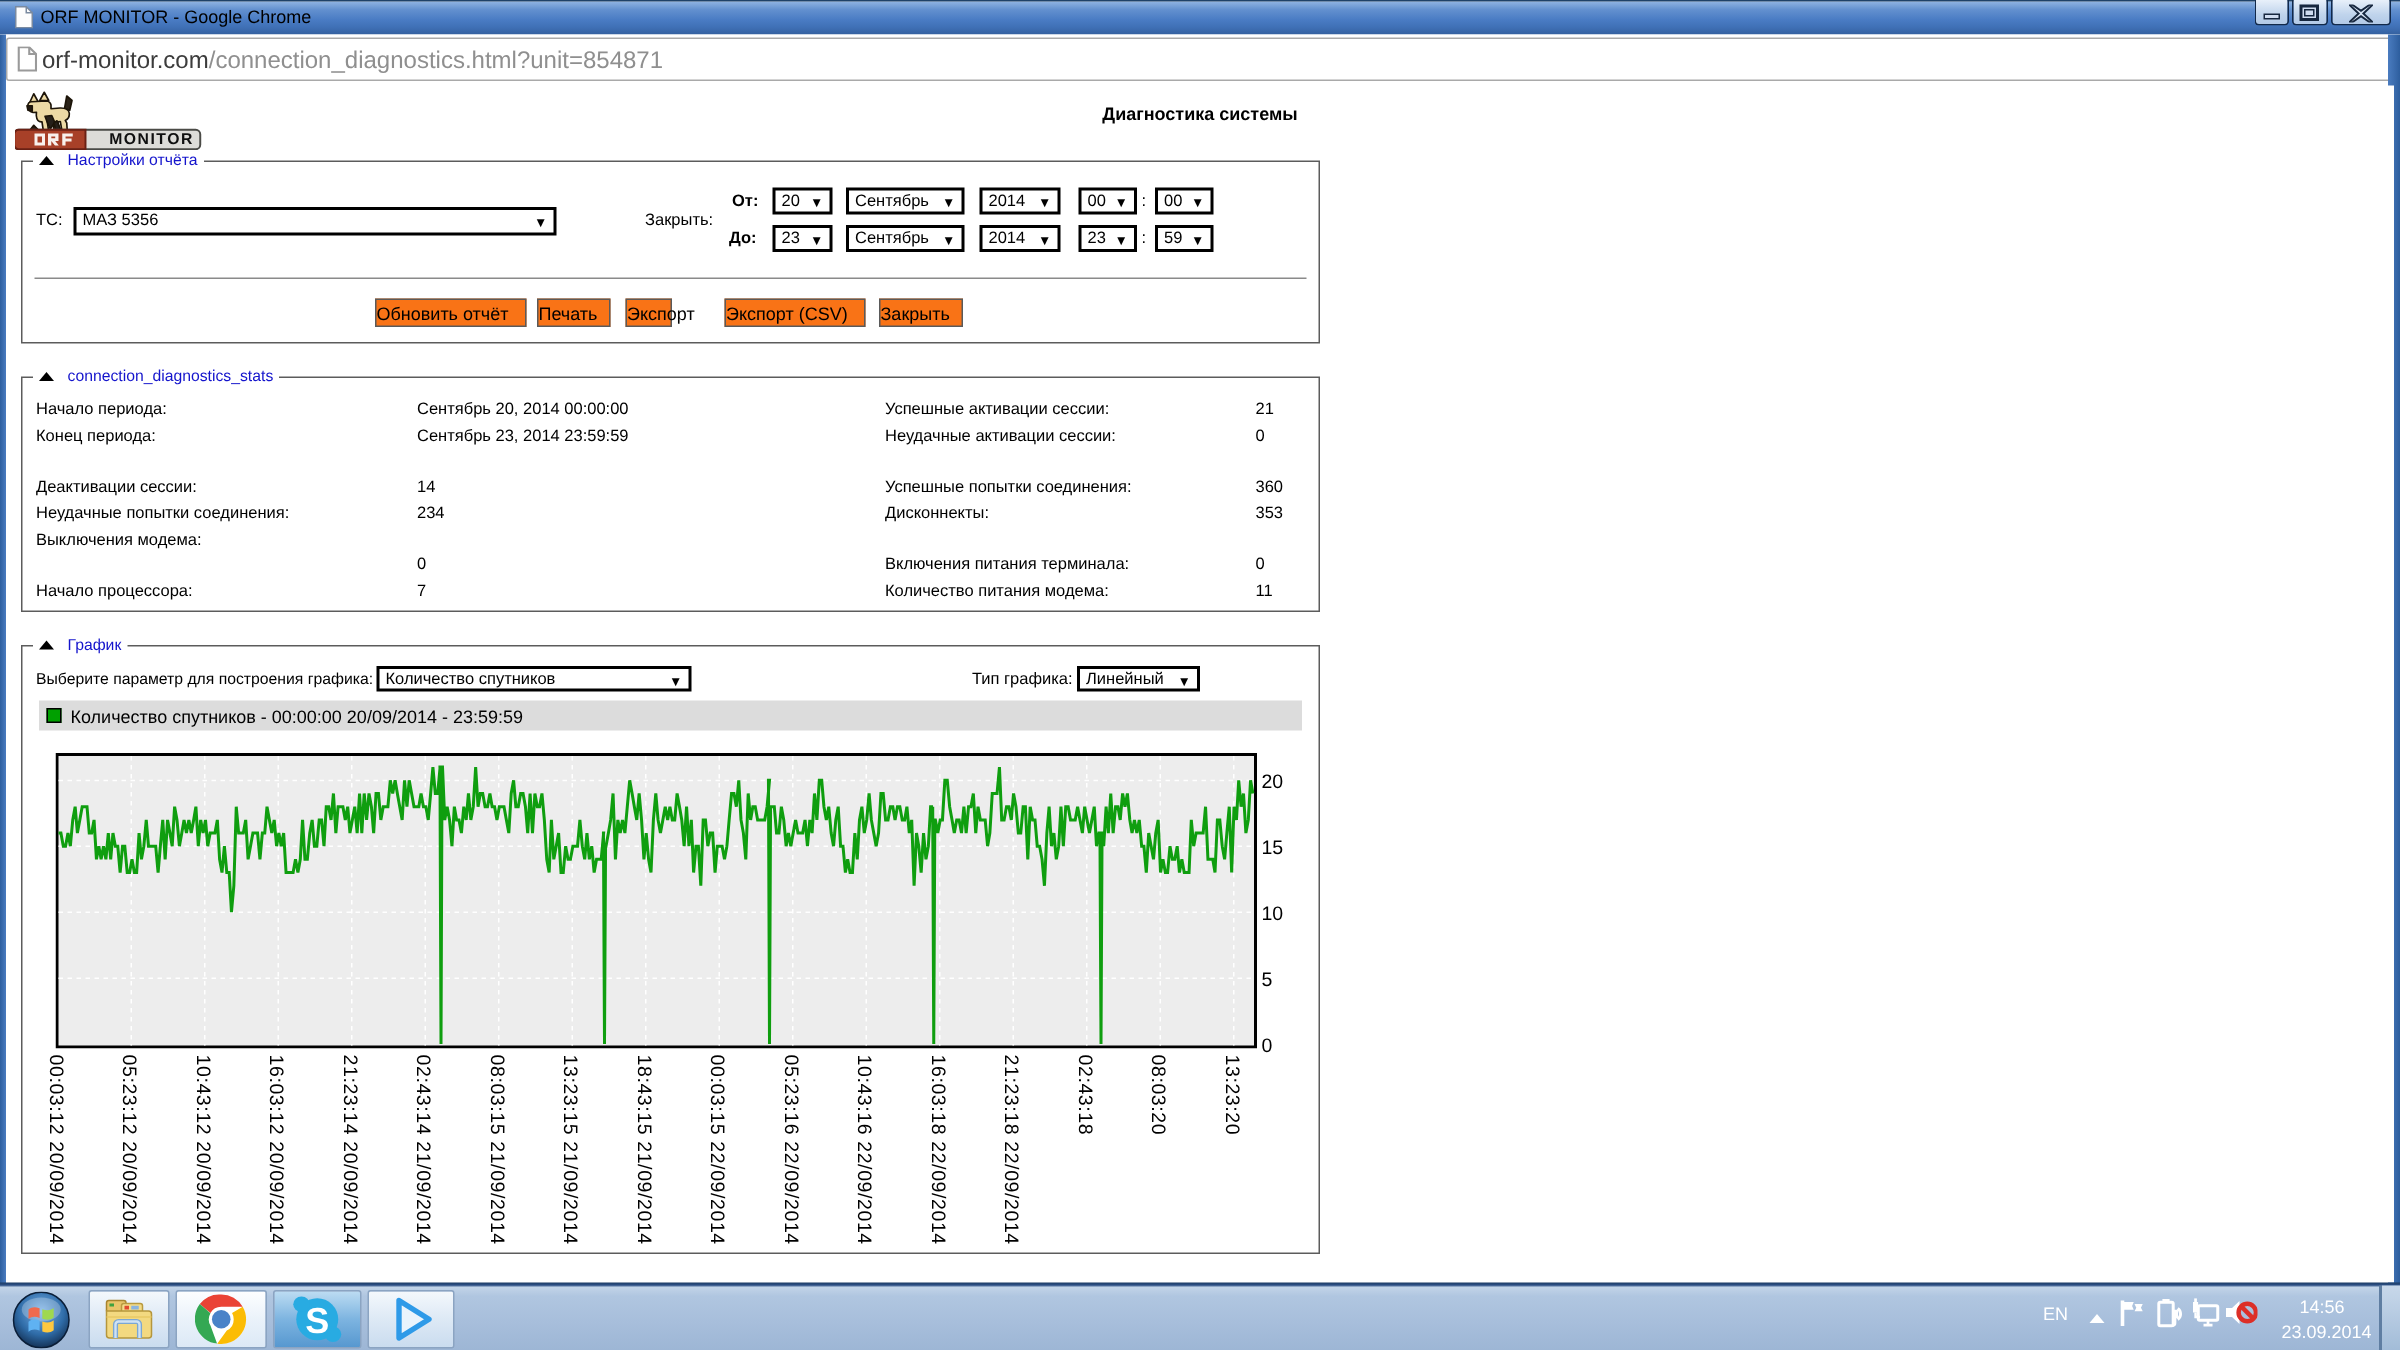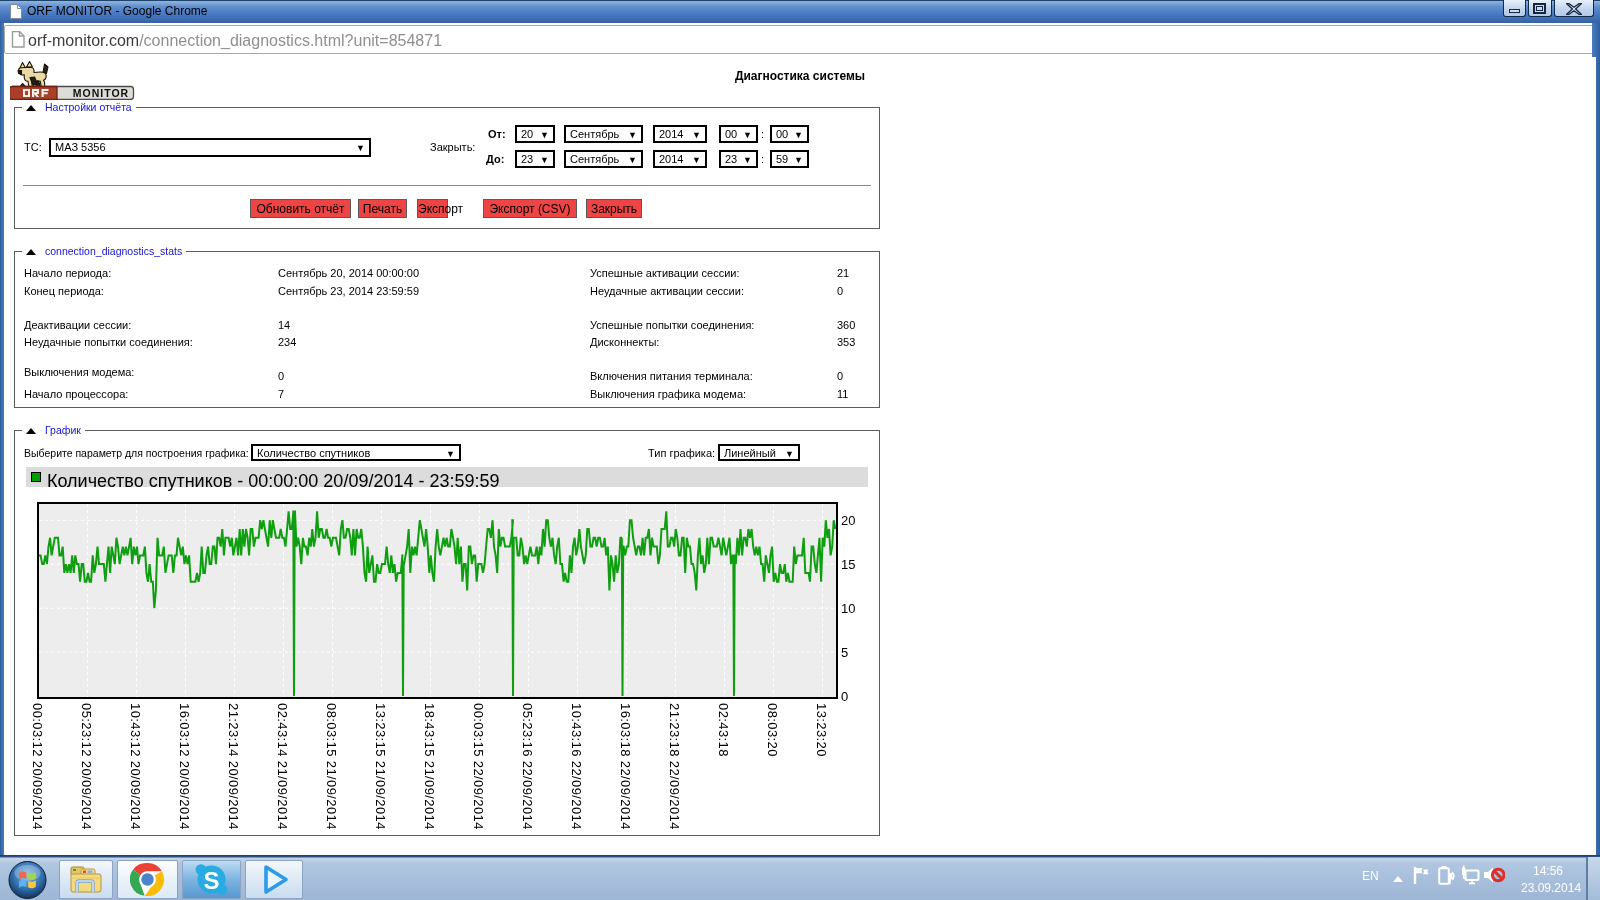--- a/index.html
+++ b/index.html
@@ -23,21 +23,21 @@
 
 #page { left:4px; top:57px; width:1592px; height:798px; background:#fff; }
 #head { left:0; top:69px; width:1600px; text-align:center; font-size:12px; font-weight:bold; color:#000; }
 .fieldset { border:1px solid #5c5c5c; }
 .legend { background:#fff; padding:0 4px; color:#1414cc; font-size:10.5px; white-space:nowrap; }
 .tri { display:inline-block; width:0; height:0; border-left:5.5px solid transparent;
   border-right:5.5px solid transparent; border-bottom:6px solid #000; margin-right:9px; }
 .lbl { font-size:11px; color:#000; white-space:nowrap; }
 .sel { border:2px solid #000; background:#fff; font-size:11px; padding:1px 0 0 4px; white-space:nowrap; }
 .sel .ar { position:absolute; right:4px; top:3px; font-size:9px; }
-.btn { background:#ef4444; border:1px solid #5a5a5a; font-size:12px; text-align:center;
+.btn { background:#f97316; border:1px solid #5a5a5a; font-size:12px; 
   padding-top:2px; height:19px; }
 
 .xl { font-size:13px; letter-spacing:0.4px; white-space:nowrap; transform:rotate(90deg);
   transform-origin:0 0; color:#000; }
 .yl { font-size:13px; color:#000; }
 
 #taskbar { left:0; top:855px; width:1600px; height:45px;
   background:linear-gradient(180deg,#1d3c64 0%,#2e5186 4%,#c2d4e8 7%,#b0c6e0 20%,#a7bedb 60%,#9db6d5 100%); }
 .tbtn { top:860px; height:39px; border:1px solid #8ba4c2; border-radius:2px;
   background:linear-gradient(180deg,#f4f8fc,#dde9f5 50%,#cadcef); }
@@ -133,39 +133,39 @@
     <div class="abs lbl" style="left:590px;top:284.5px">Неудачные активации сессии:</div>
     <div class="abs lbl" style="left:837px;top:284.5px">0</div>
     <div class="abs lbl" style="left:24px;top:318.5px">Деактивации сессии:</div>
     <div class="abs lbl" style="left:278px;top:318.5px">14</div>
     <div class="abs lbl" style="left:590px;top:318.5px">Успешные попытки соединения:</div>
     <div class="abs lbl" style="left:837px;top:318.5px">360</div>
     <div class="abs lbl" style="left:24px;top:336px">Неудачные попытки соединения:</div>
     <div class="abs lbl" style="left:278px;top:336px">234</div>
     <div class="abs lbl" style="left:590px;top:336px">Дисконнекты:</div>
     <div class="abs lbl" style="left:837px;top:336px">353</div>
-    <div class="abs lbl" style="left:24px;top:366px">Выключения модема:</div>
+    <div class="abs lbl" style="left:24px;top:354px">Выключения модема:</div>
     <div class="abs lbl" style="left:278px;top:370px">0</div>
     <div class="abs lbl" style="left:590px;top:370px">Включения питания терминала:</div>
     <div class="abs lbl" style="left:837px;top:370px">0</div>
     <div class="abs lbl" style="left:24px;top:387.5px">Начало процессора:</div>
     <div class="abs lbl" style="left:278px;top:387.5px">7</div>
-    <div class="abs lbl" style="left:590px;top:387.5px">Выключения графика модема:</div>
+    <div class="abs lbl" style="left:590px;top:387.5px">Количество питания модема:</div>
     <div class="abs lbl" style="left:837px;top:387.5px">11</div>
   </div>
 
 <div class="abs fieldset" style="left:14px;top:430px;width:866px;height:406px"></div>
 <div class="abs legend" style="left:22px;top:424px"><span class="tri"></span>График</div>
 <div class="abs lbl" style="left:24px;top:447px;font-size:10.5px">Выберите параметр для построения графика:</div>
 <div class="abs sel" style="left:251px;top:444px;width:210px;height:17px">Количество спутников<span class="ar">▼</span></div>
 <div class="abs lbl" style="left:648px;top:447px">Тип графика:</div>
 <div class="abs sel" style="left:718px;top:444px;width:82px;height:17px">Линейный<span class="ar">▼</span></div>
 <div class="abs" style="left:26px;top:467px;width:842px;height:20px;background:#dcdcdc"></div>
 <div class="abs" style="left:31px;top:472px;width:10px;height:10px;background:#00a000;border:1px solid #000"></div>
-<div class="abs" style="left:47px;top:471px;font-size:18px">Количество спутников - 00:00:00 20/09/2014 - 23:59:59</div>
+<div class="abs" style="left:47px;top:471px;font-size:12px">Количество спутников - 00:00:00 20/09/2014 - 23:59:59</div>
 
 <svg class="abs" style="left:37px;top:502px" width="801" height="197" viewBox="0 0 801 197">
   <rect x="1" y="1" width="799" height="195" fill="#ededed" stroke="#000" stroke-width="2"></rect>
   <g id="grid" stroke="#fff" stroke-width="1" stroke-dasharray="3,3">
       <line x1="50.5" y1="2" x2="50.5" y2="195"></line>
       <line x1="99.5" y1="2" x2="99.5" y2="195"></line>
       <line x1="148.5" y1="2" x2="148.5" y2="195"></line>
       <line x1="197.5" y1="2" x2="197.5" y2="195"></line>
       <line x1="246.5" y1="2" x2="246.5" y2="195"></line>
       <line x1="295.5" y1="2" x2="295.5" y2="195"></line>

